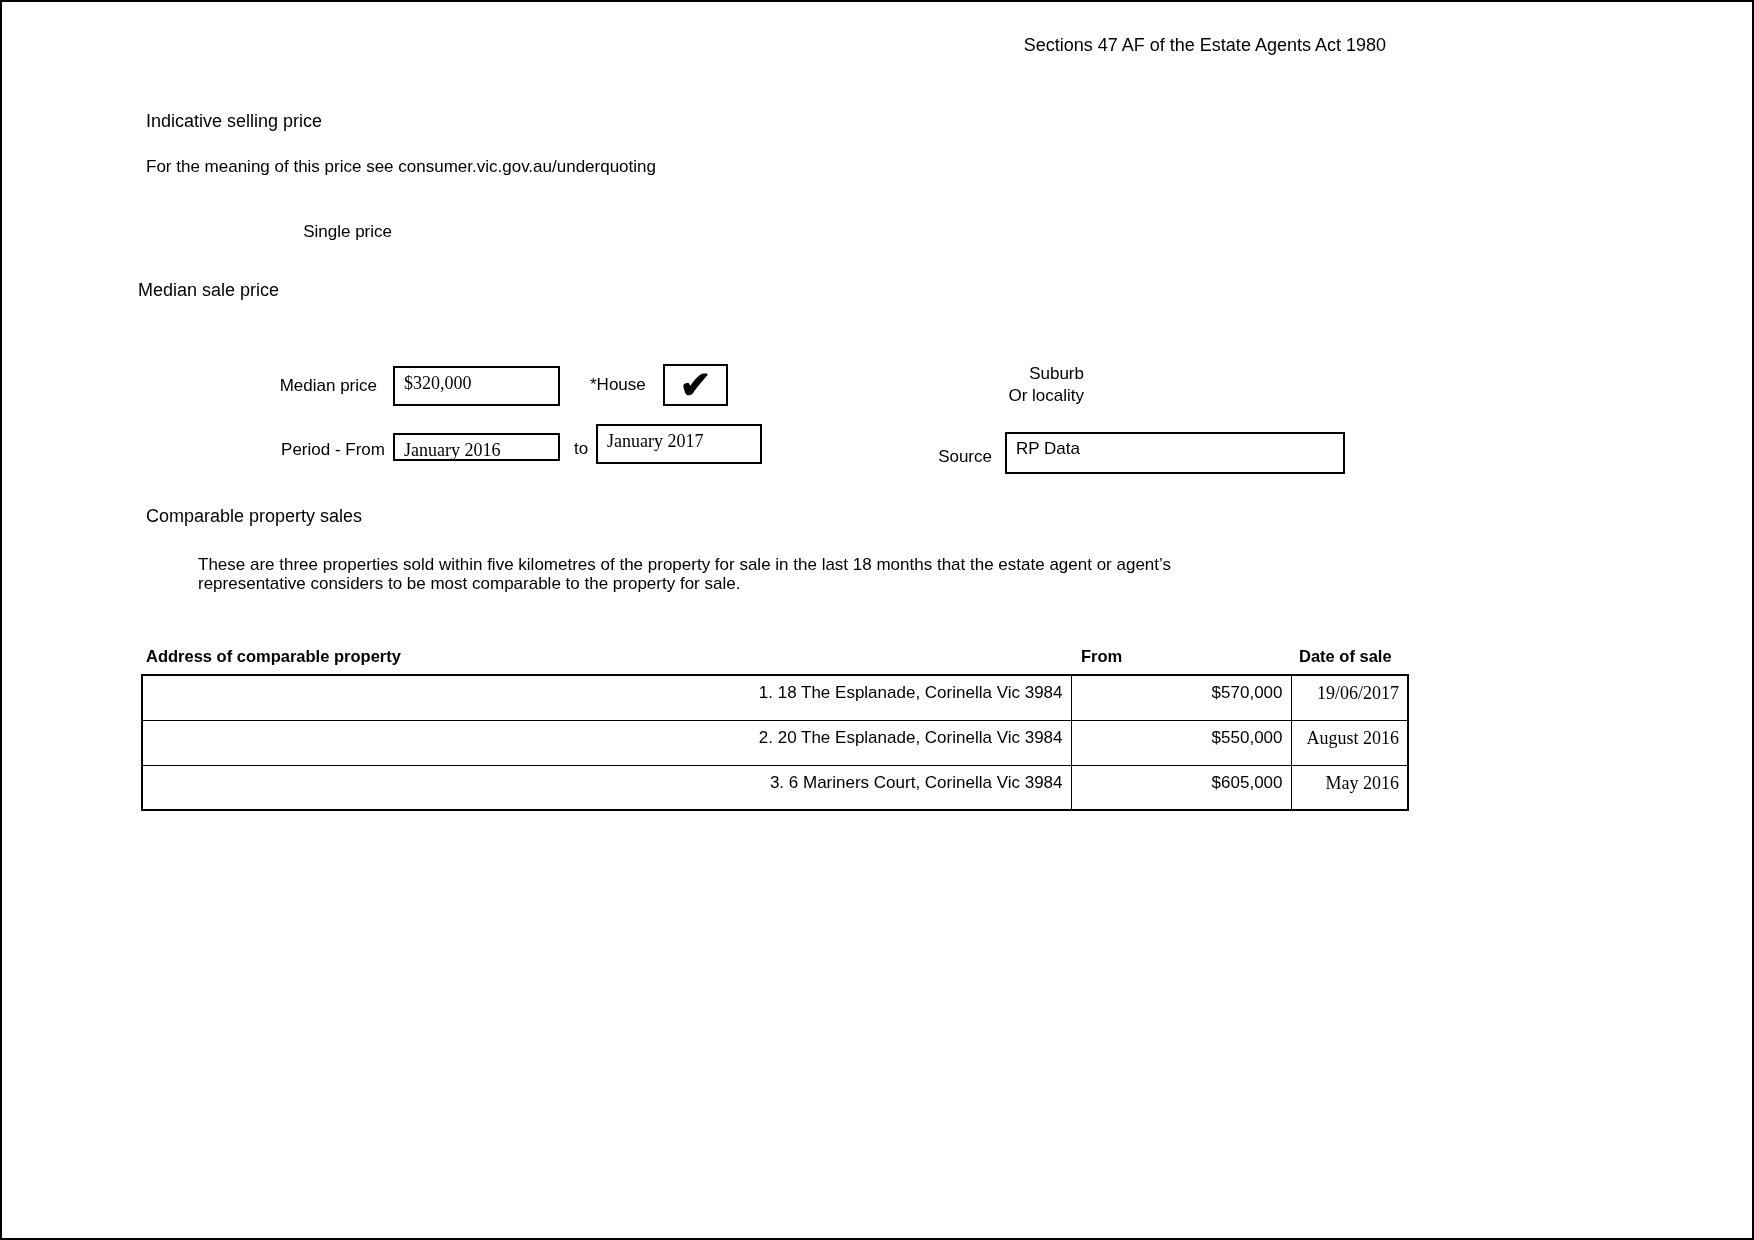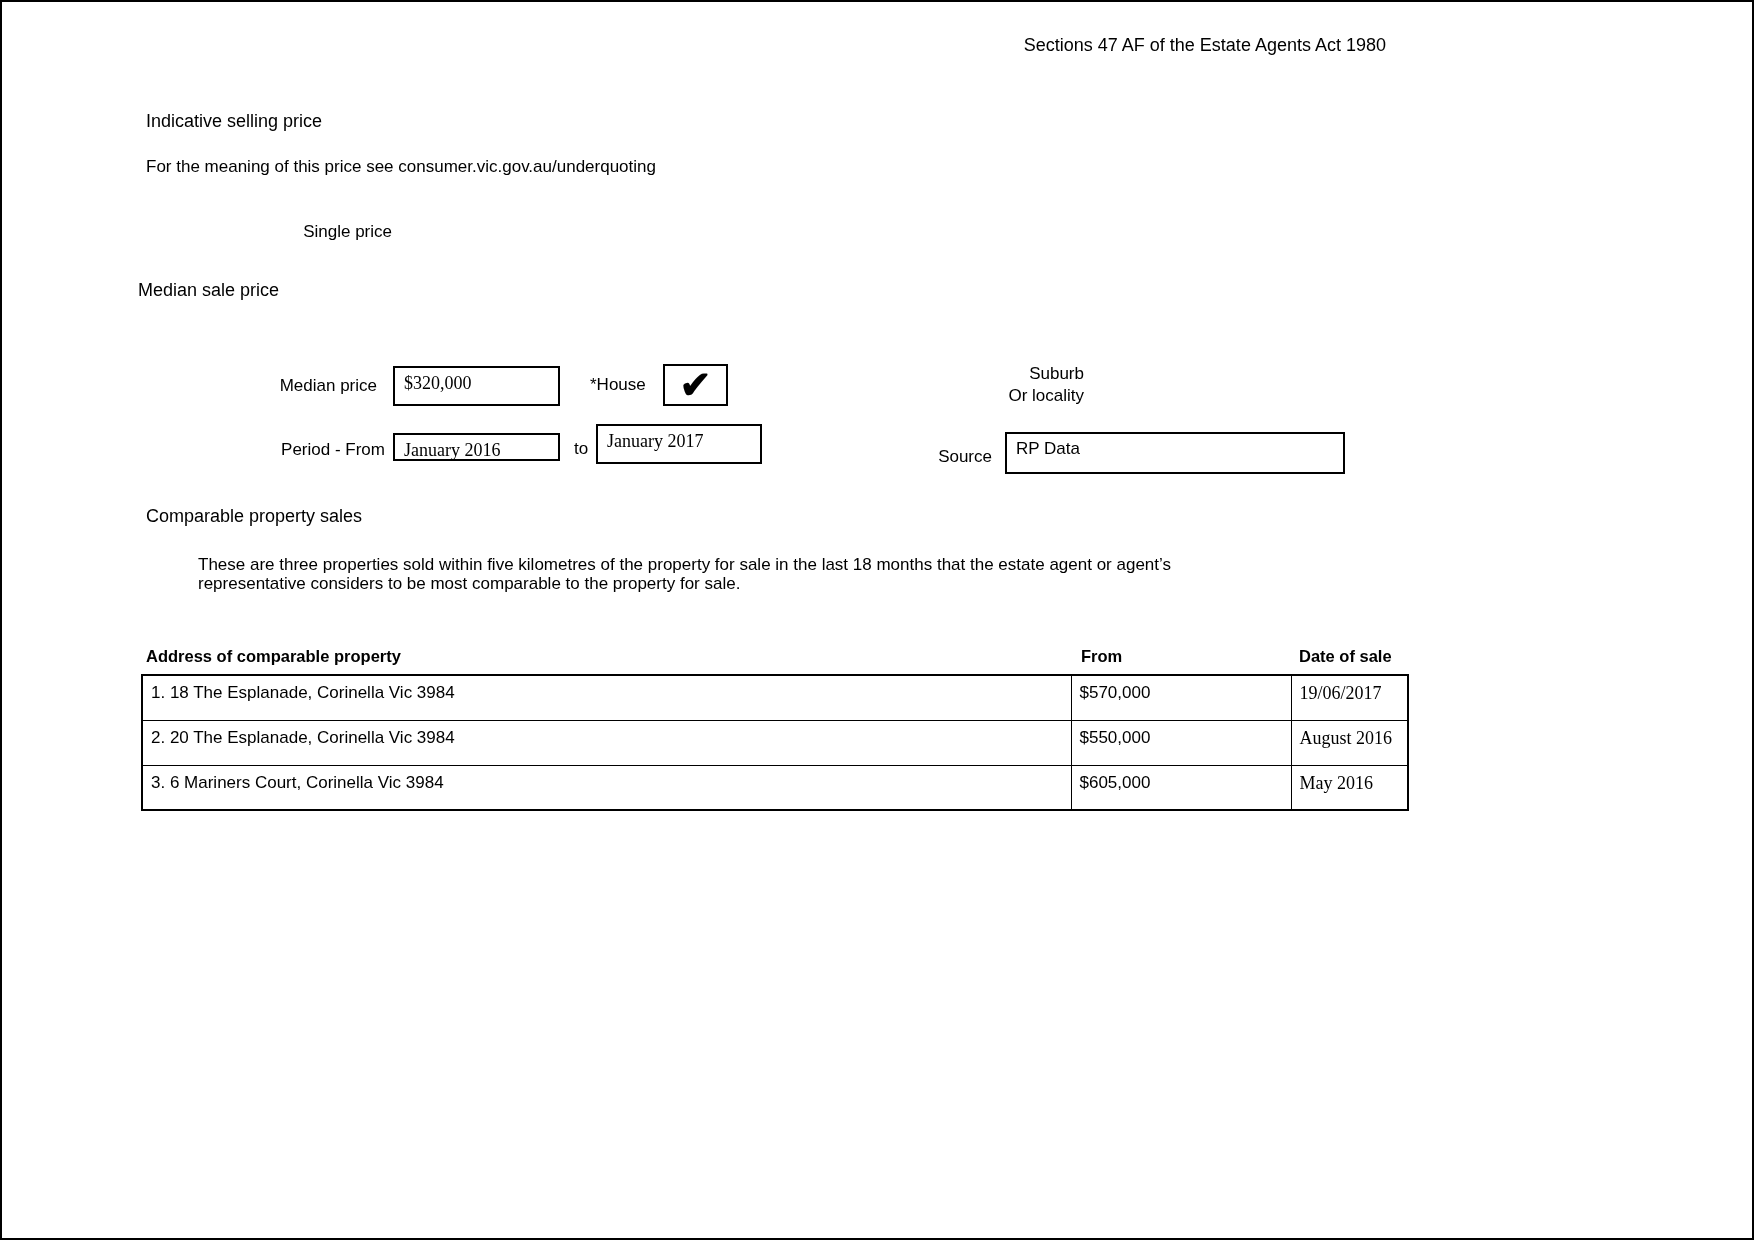--- a/index.html
+++ b/index.html
@@ -35,20 +35,21 @@
   }
   .check-glyph { font-size:38px; font-weight:bold; line-height:1; }
   .para { font-size:17px; line-height:19px; }
   table.comp {
     position:absolute;
     left:139px; top:672px;
     width:1266px;
     border-collapse:collapse;
     table-layout:fixed;
     border:2px solid #000000;
+    text-align:right;
   }
   table.comp td {
     border:1px solid #000000;
     vertical-align:top;
     padding:7px 8px;
     height:45px;
     font-size:17px;
     background:#ffffff;
   }
   table.comp td.date-cell { font-family:"Liberation Serif", serif; font-size:18px; }

